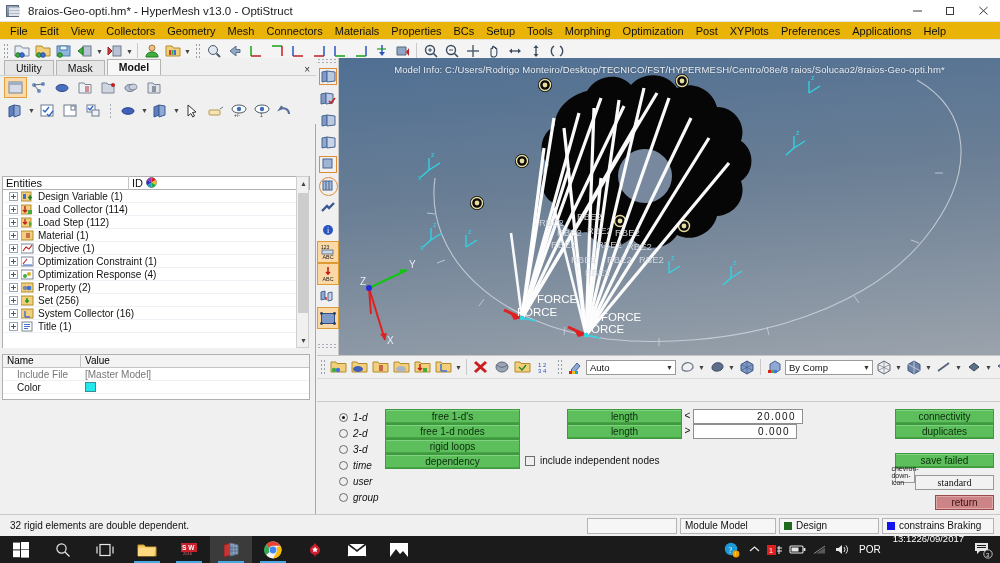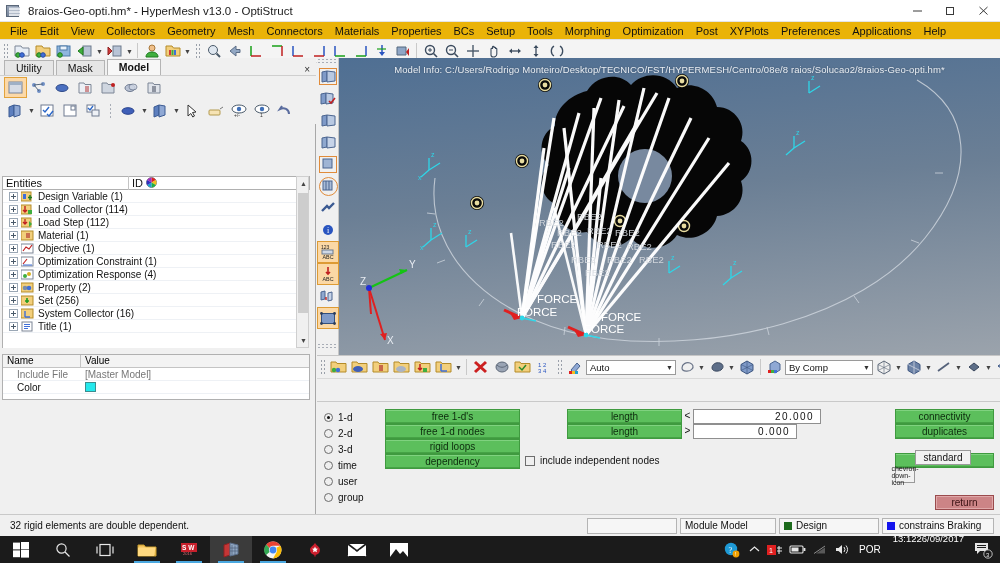--- a/index.html
+++ b/index.html
@@ -207,21 +207,21 @@
   .strip2 {
     position:absolute; top:379px; left:317px; width:683px; height:22px;
     background:#f0f0f0; display:flex; align-items:center;
   }
 
   
   .panel {
     position:absolute; top:401px; left:317px; width:683px; height:113px;
     background:#efefef; border-top:1px solid #c9c9c9;
   }
-  .radios { position:absolute; left:7px; top:7px; width:70px; }
+  .radios { position:absolute; left:22px; top:7px; width:70px;font-style:italic; }
   .radio { display:flex; align-items:center; height:16px; font-size:10px; color:#111; }
   .rdot {
     width:9px; height:9px; border-radius:50%;
     border:1px solid #6d6d6d; background:#efefef; margin-right:5px; flex:none;
     position:relative;
   }
   .rdot.on:after {
     content:""; position:absolute; left:2px; top:2px; width:3px; height:3px;
     border-radius:50%; background:#111;
   }
@@ -1259,37 +1259,37 @@
       </div>
     </div>
 
     <div class="gbtn" style="position:absolute;left:68px;top:7px;width:135px;">free 1-d's</div>
     <div class="gbtn" style="position:absolute;left:68px;top:22px;width:135px;">free 1-d nodes</div>
     <div class="gbtn" style="position:absolute;left:68px;top:37px;width:135px;">rigid loops</div>
     <div class="gbtn" style="position:absolute;left:68px;top:52px;width:135px;">dependency</div>
 
     <div class="gbtn" style="position:absolute;left:250px;top:7px;width:115px;">length</div>
     <div class="cmpsign" style="position:absolute;left:366px;top:8px;">&lt;</div>
-    <div class="numfield" style="position:absolute;left:376px;top:7px;width:128px;">20.000</div>
+    <div class="numfield" style="position:absolute;left:376px;top:7px;width:110px;">20.000</div>
 
     <div class="gbtn" style="position:absolute;left:250px;top:22px;width:115px;">length</div>
     <div class="cmpsign" style="position:absolute;left:366px;top:23px;">&gt;</div>
     <div class="numfield" style="position:absolute;left:376px;top:22px;width:104px;">0.000</div>
 
     <div class="chklabel" style="position:absolute;left:208px;top:53px;">
       <span class="chk"></span>
       <span>include independent nodes</span>
     </div>
 
     <div class="gbtn" style="position:absolute;left:578px;top:7px;width:99px;">connectivity</div>
     <div class="gbtn" style="position:absolute;left:578px;top:22px;width:99px;">duplicates</div>
 
     <div class="gbtn" style="position:absolute;left:578px;top:51px;width:99px;">save failed</div>
     <div class="ddarrow" style="position:absolute;left:578px;top:66px;">chevron-down-icon</div>
-    <div class="wbtn" style="position:absolute;left:598px;top:48px;width:56px;">standard</div>
+    <div class="wbtn" style="position:absolute;left:598px;top:73px;width:79px;font-family:Liberation Serif, serif;">standard</div>
 
     <div class="rbtn" style="position:absolute;left:618px;top:93px;width:59px;">return</div>
   </div>
 
   <div class="statusbar">
     <div class="sb-msg">32 rigid elements are double dependent.</div>
     <div class="sb-cell" style="margin-left:auto;width:90px;"></div>
     <div class="sb-cell" style="width:96px;">
       <span>Module Model</span>
     </div>

